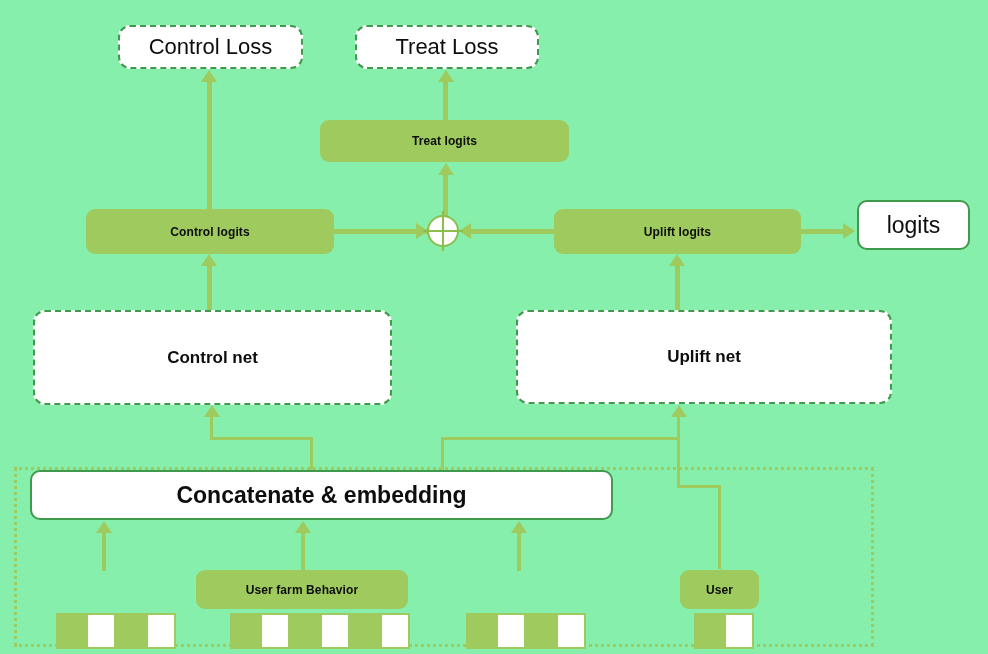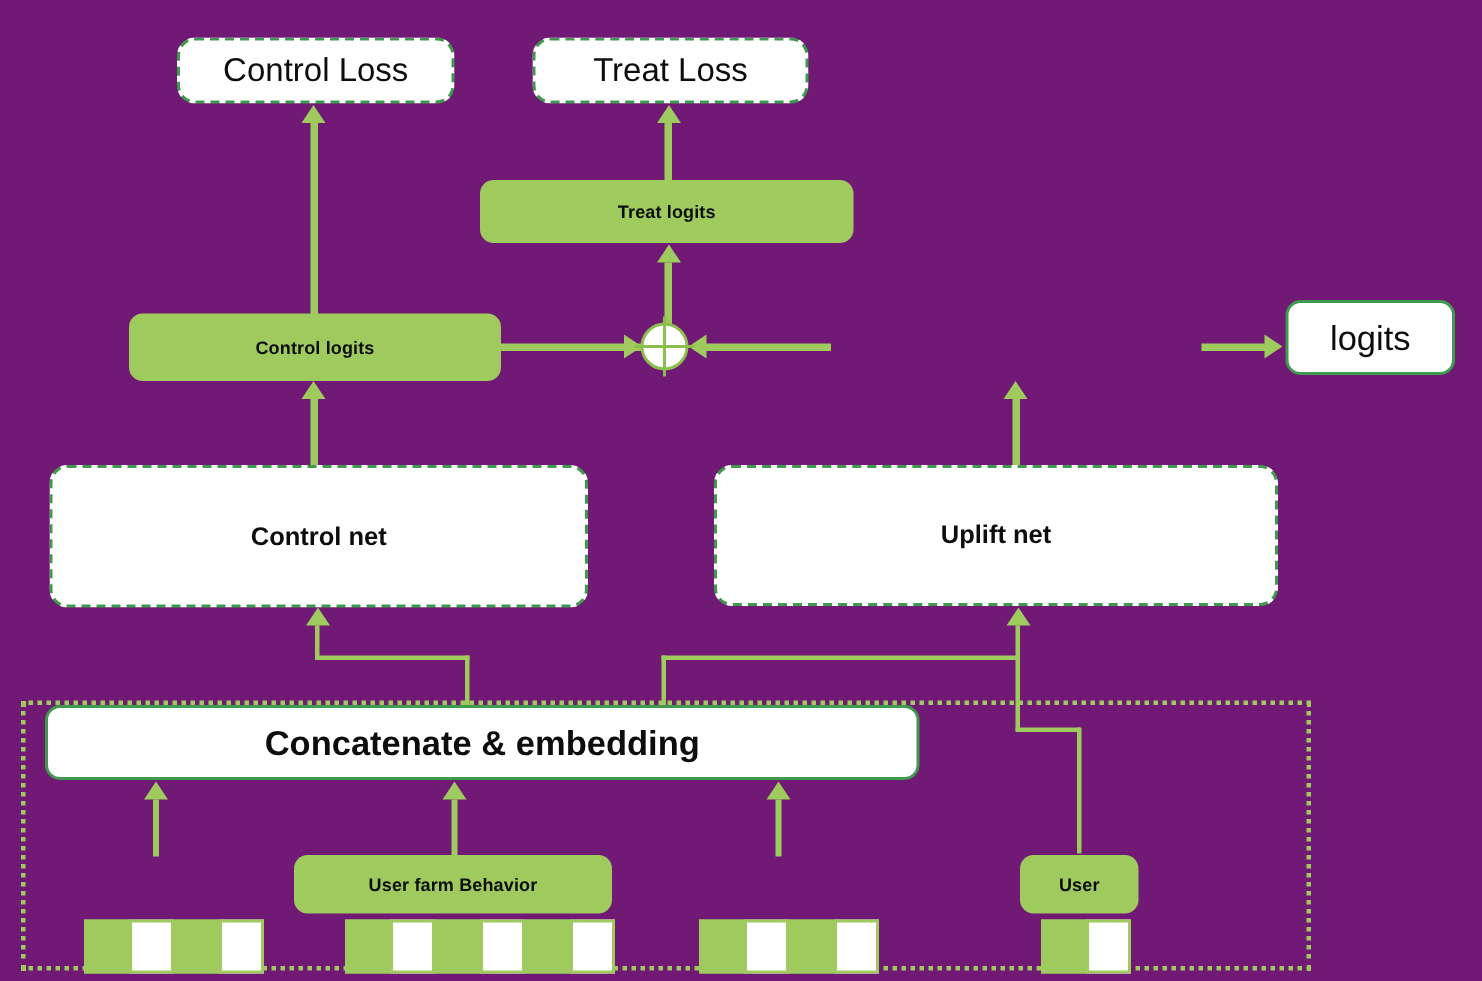--- a/index.html
+++ b/index.html
@@ -7,21 +7,21 @@
     padding: 0;
     background: #ffffff;
   }
   body {
     font-family: "Liberation Sans", sans-serif;
   }
   #canvas {
     position: relative;
     width: 988px;
     height: 654px;
-    background: #701a75;
+    background: #86efac;
     overflow: hidden;
   }
   .node {
     position: absolute;
     box-sizing: border-box;
     display: flex;
     align-items: center;
     justify-content: center;
     text-align: center;
     color: #0d0d0d;
@@ -144,41 +144,44 @@
     <span>Treat logits</span>
   </div>
 
   <div class="vline" style="left:443px; top:175px; width:5px; height:42px;"></div>
   <div class="arrow-up" style="left:438px; top:163px;"></div>
 
   <div class="node pill" style="left:86px; top:209px; width:248px; height:45px;">
     <span>Control logits</span>
   </div>
 
+  <div class="node pill" style="left:554px; top:209px; width:247px; height:45px;">
+    <span>Uplift logits</span>
+  </div>
 
   <div class="node solid" style="left:857px; top:200px; width:113px; height:50px;">
     <span>logits</span>
   </div>
 
   <div class="hline" style="left:334px; top:229px; width:94px; height:5px;"></div>
   <div class="arrow-right" style="left:416px; top:223px;"></div>
 
   <div class="hline" style="left:463px; top:229px; width:91px; height:5px;"></div>
   <div class="arrow-left" style="left:459px; top:223px;"></div>
 
   <div class="hline" style="left:801px; top:229px; width:47px; height:5px;"></div>
   <div class="arrow-right" style="left:843px; top:223px;"></div>
 
   <div class="plus-circle" style="left:427px; top:215px;"></div>
 
   <div class="node dashed bold" style="left:33px; top:310px; width:359px; height:95px;">
     <span>Control net</span>
   </div>
 
-  <div class="node dashed bold" style="left:476px; top:310px; width:376px; height:94px;">
+  <div class="node dashed bold" style="left:516px; top:310px; width:376px; height:94px;">
     <span>Uplift net</span>
   </div>
 
   <div class="vline" style="left:207px; top:266px; width:5px; height:44px;"></div>
   <div class="arrow-up" style="left:201px; top:254px;"></div>
 
   <div class="vline" style="left:675px; top:266px; width:5px; height:44px;"></div>
   <div class="arrow-up" style="left:669px; top:254px;"></div>
 
   <div class="thin" style="position:absolute; left:310px; top:437px; width:3px; height:33px;"></div>

